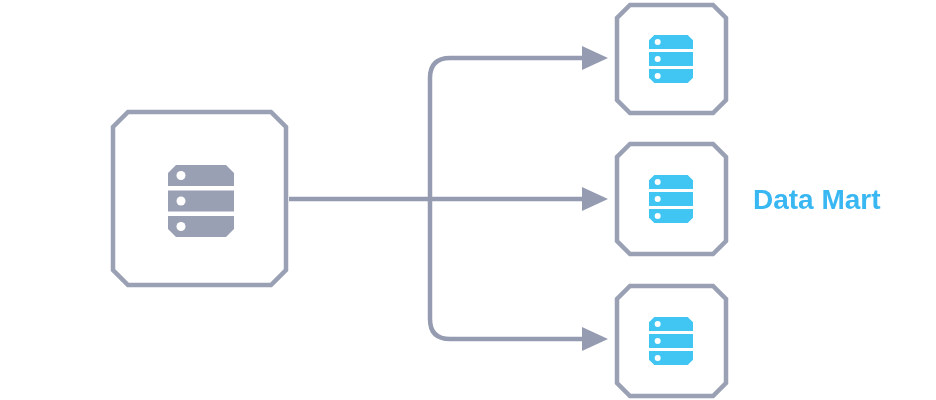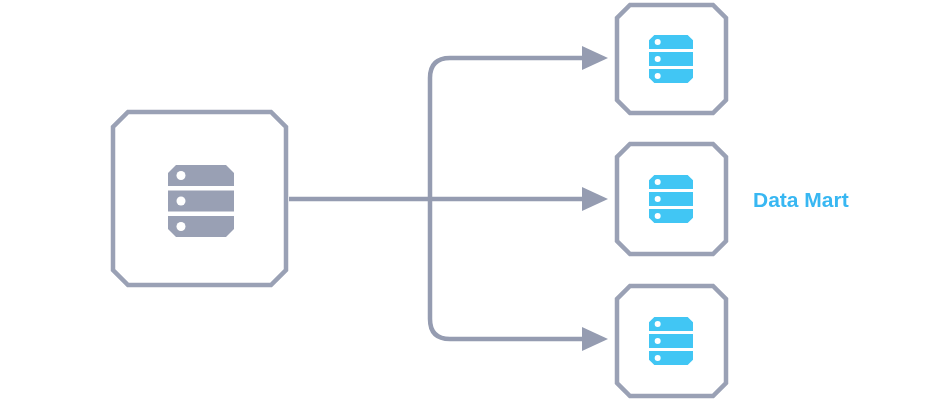--- a/index.html
+++ b/index.html
@@ -38,21 +38,21 @@
   .icon-gray { color: var(--icon-gray, #99A0B4); }
   .icon-blue { color: var(--icon-blue, #41C6F4); }
   .db-bar { fill: currentColor; }
   .db-dot { fill: var(--dot, #ffffff); }
   .mart-label {
     position: absolute;
     left: 753px;
     top: 184px;
     height: 32px;
     line-height: 32px;
-    font-size: 21px;
+    font-size: 28px;
     font-weight: 700;
     color: var(--label-blue, #38B7F2);
     white-space: nowrap;
   }
 </style>
 </head>
 <body>
 
 <div class="canvas">
 

